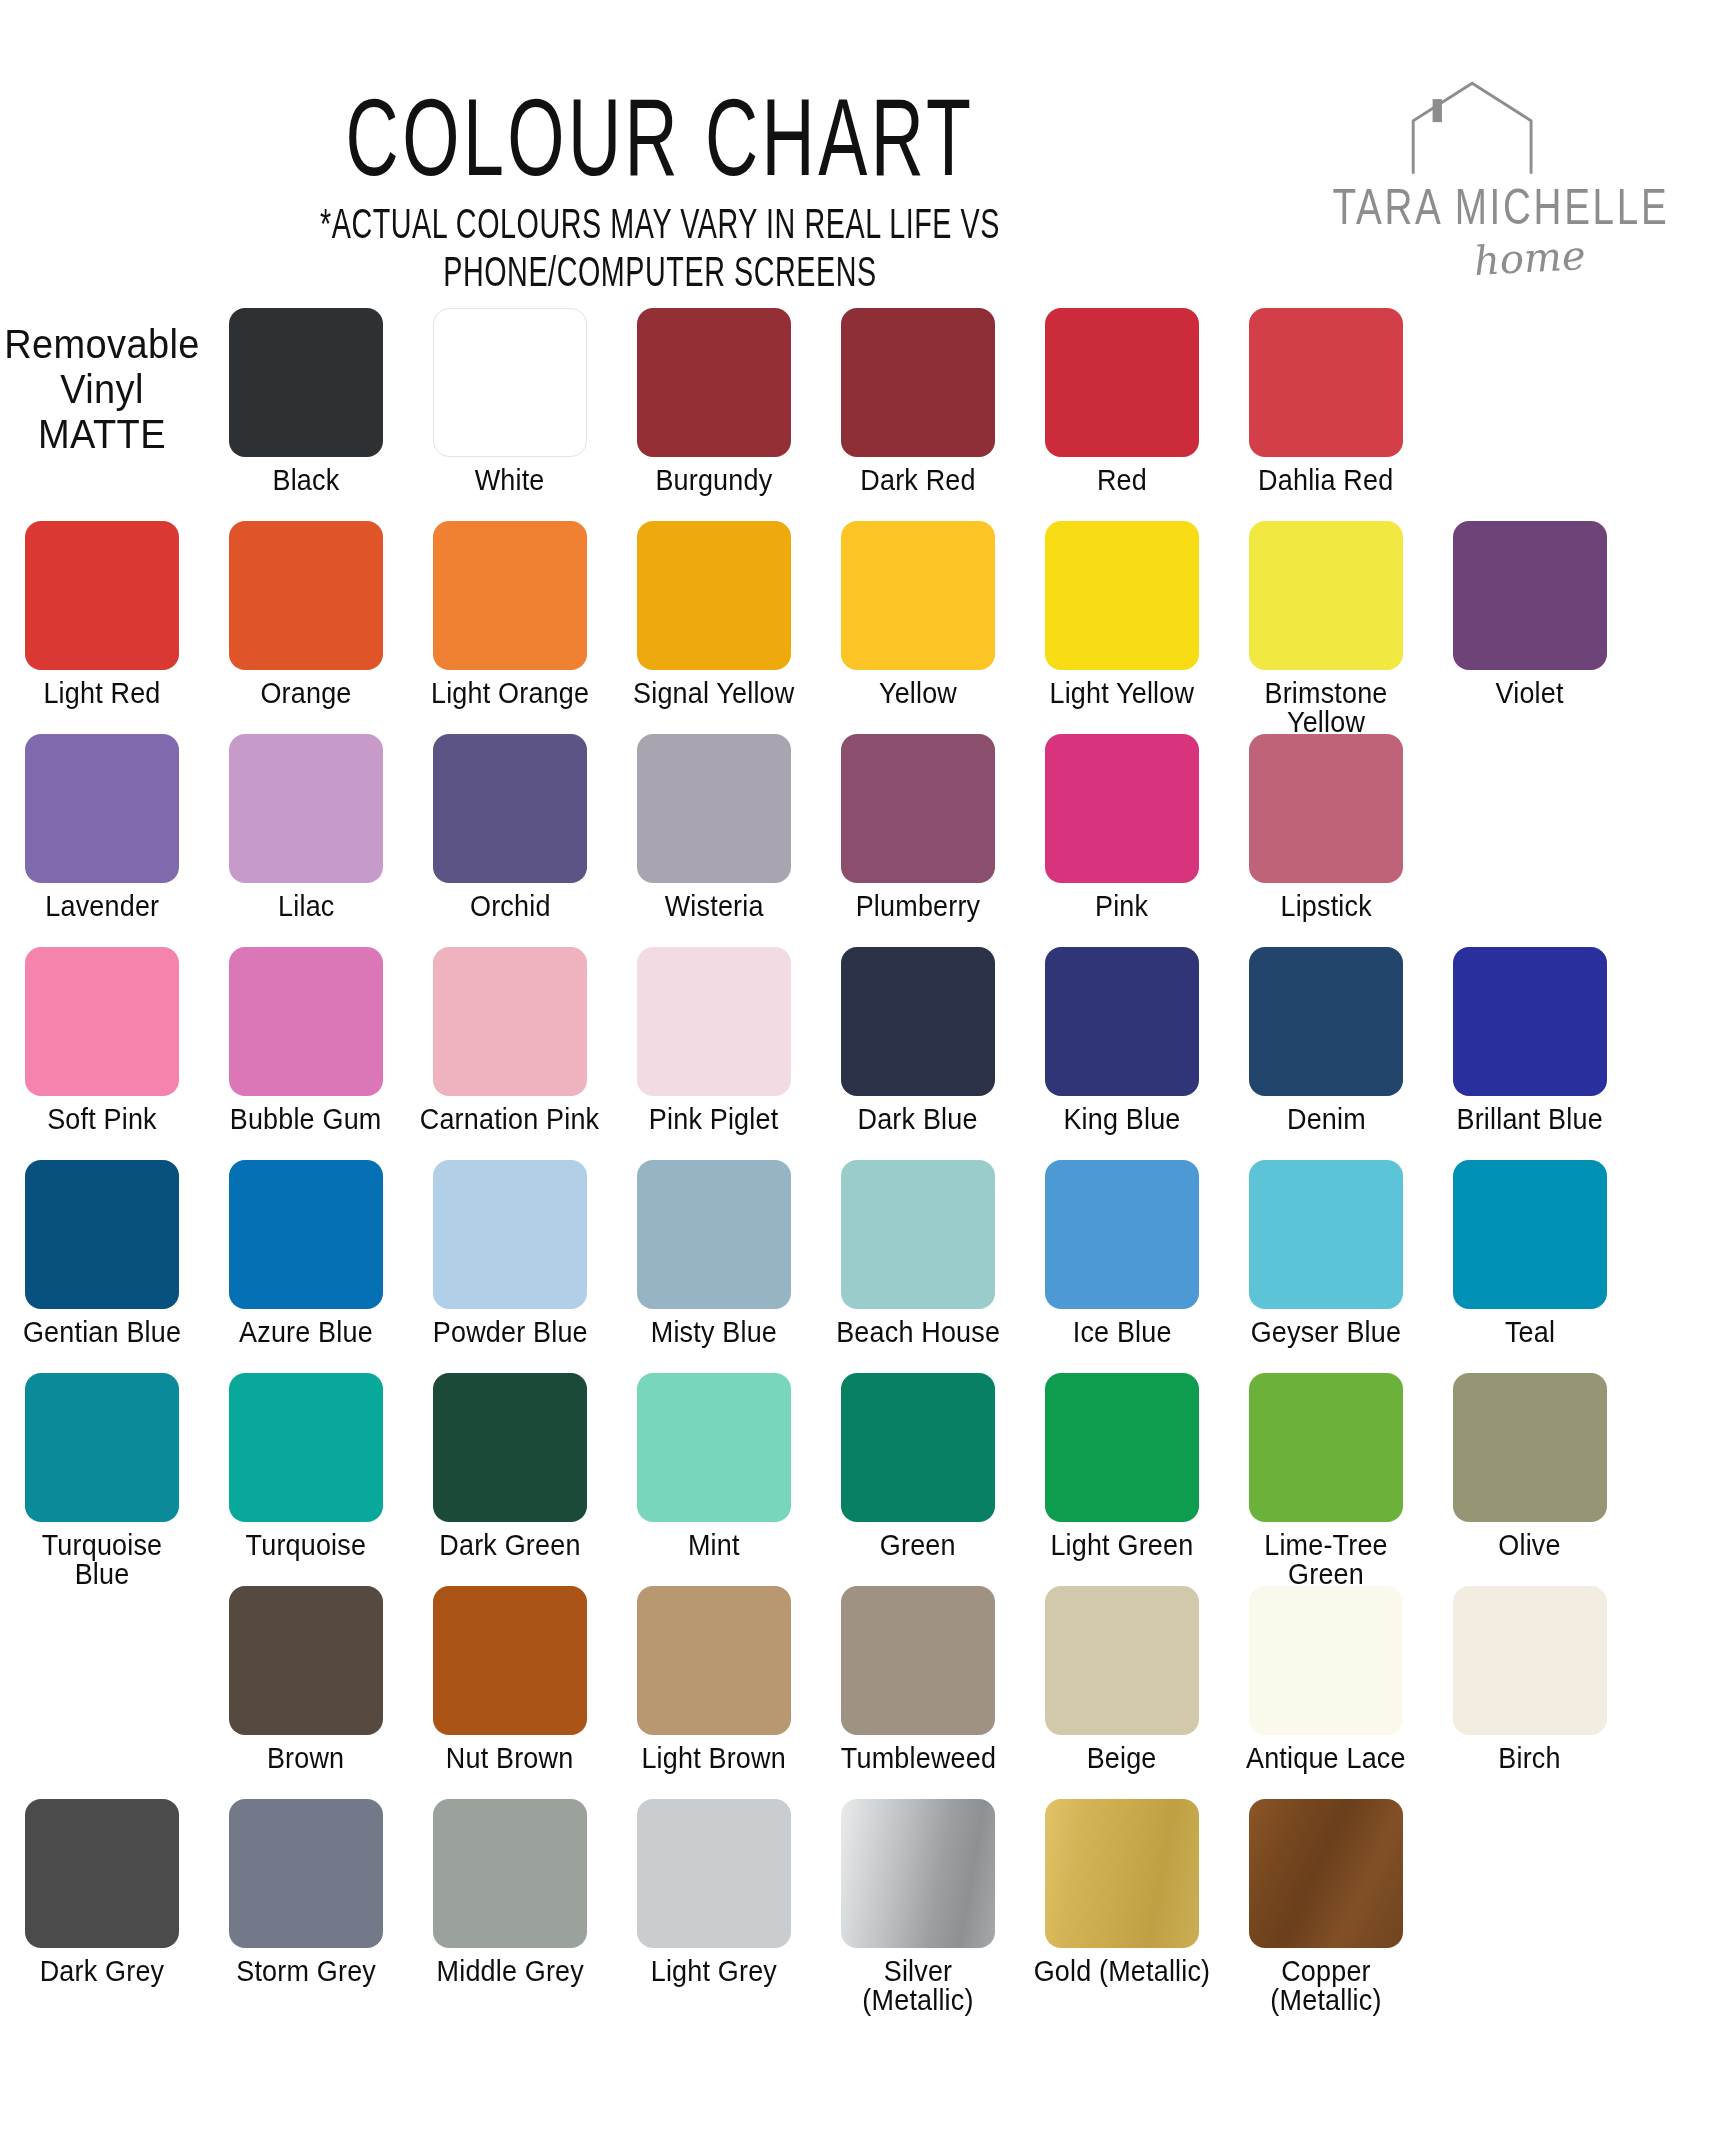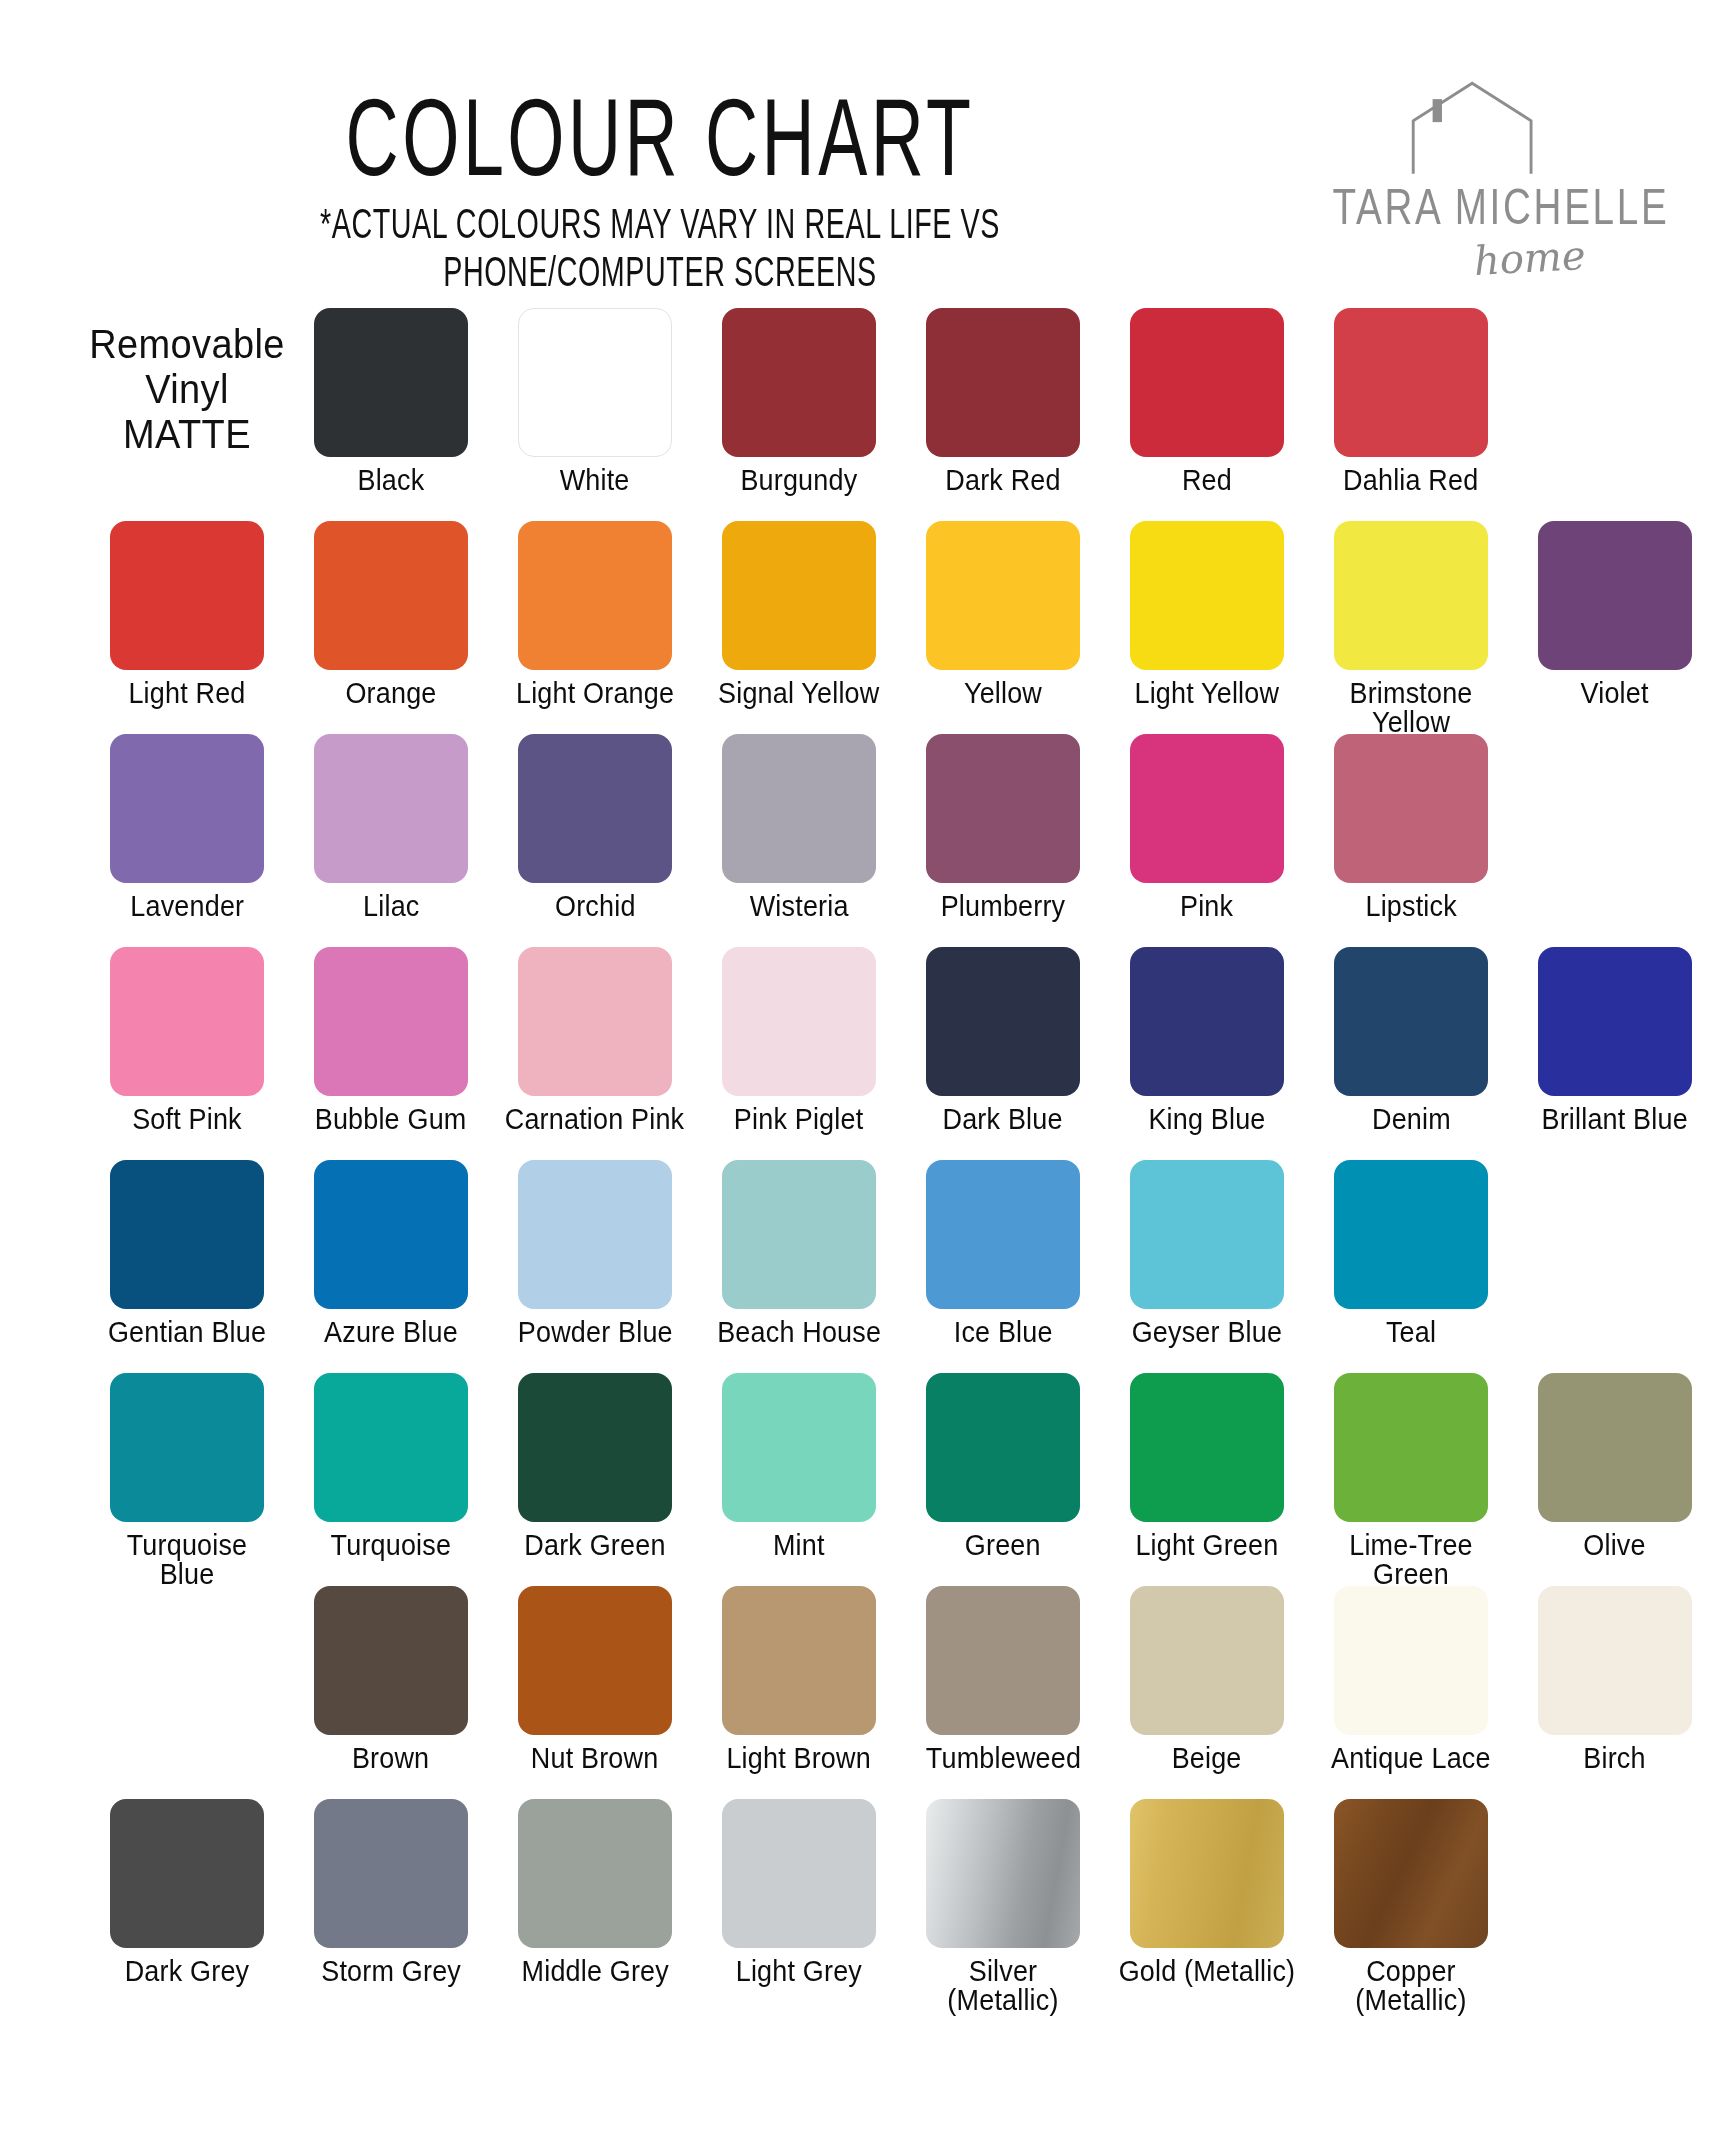--- a/index.html
+++ b/index.html
@@ -101,21 +101,20 @@
     left: 0;
     top: 308px;
     width: 1721px;
   }
 
   .row {
     display: flex;
     width: 1721px;
     height: 213px;
     align-items: flex-start;
-    padding-left: 85px;
   }
 
   .cell {
     width: 204px;
     display: flex;
     flex-direction: column;
     align-items: center;
   }
 
   .cell.empty .swatch { visibility: hidden; }
@@ -322,20 +321,24 @@
       </div>
       <div class="cell">
         <div class="swatch" style="background: rgb(6, 112, 180);"></div>
         <div class="cell-label">Azure Blue</div>
       </div>
       <div class="cell">
         <div class="swatch" style="background: rgb(178, 207, 232);"></div>
         <div class="cell-label">Powder Blue</div>
       </div>
       <div class="cell">
+        <div class="swatch" style="background: rgb(151, 180, 196);"></div>
+        <div class="cell-label">Misty Blue</div>
+      </div>
+      <div class="cell">
         <div class="swatch" style="background: rgb(155, 204, 204);"></div>
         <div class="cell-label">Beach House</div>
       </div>
       <div class="cell">
         <div class="swatch" style="background: rgb(77, 153, 211);"></div>
         <div class="cell-label">Ice Blue</div>
       </div>
       <div class="cell">
         <div class="swatch" style="background: rgb(92, 196, 214);"></div>
         <div class="cell-label">Geyser Blue</div>

